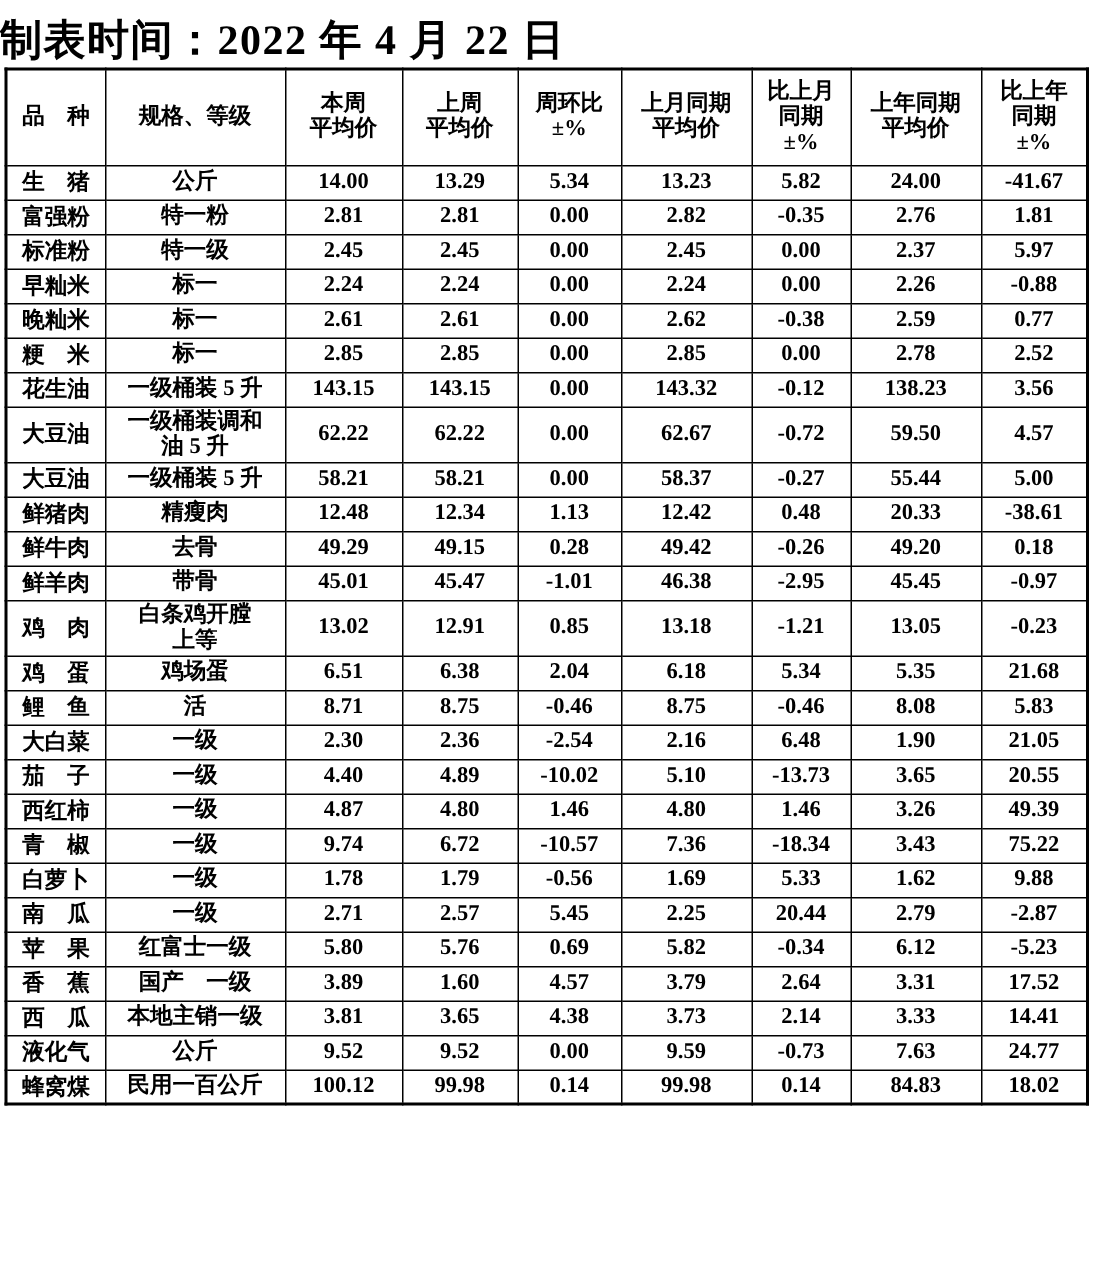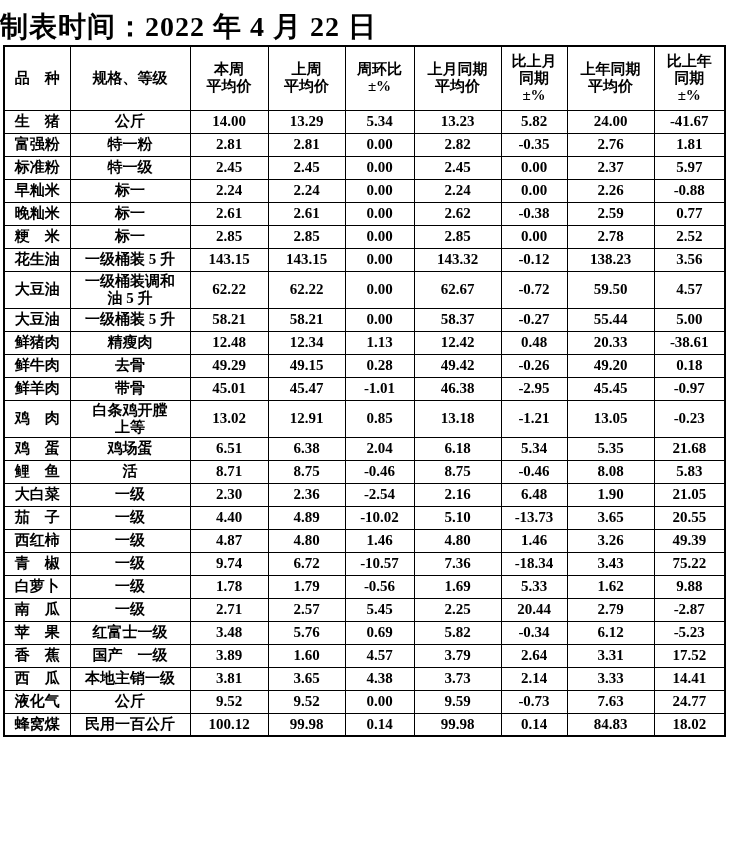--- a/index.html
+++ b/index.html
@@ -377,21 +377,21 @@
           <td>2.25</td>
           <td>20.44</td>
           <td>2.79</td>
           <td>-2.87</td>
         </tr>
         <tr>
           <td>苹　果</td>
           <td>
             <span class="sline">红富士一级</span>
           </td>
-          <td>3.48</td>
+          <td>5.80</td>
           <td>5.76</td>
           <td>0.69</td>
           <td>5.82</td>
           <td>-0.34</td>
           <td>6.12</td>
           <td>-5.23</td>
         </tr>
         <tr>
           <td>香　蕉</td>
           <td>

